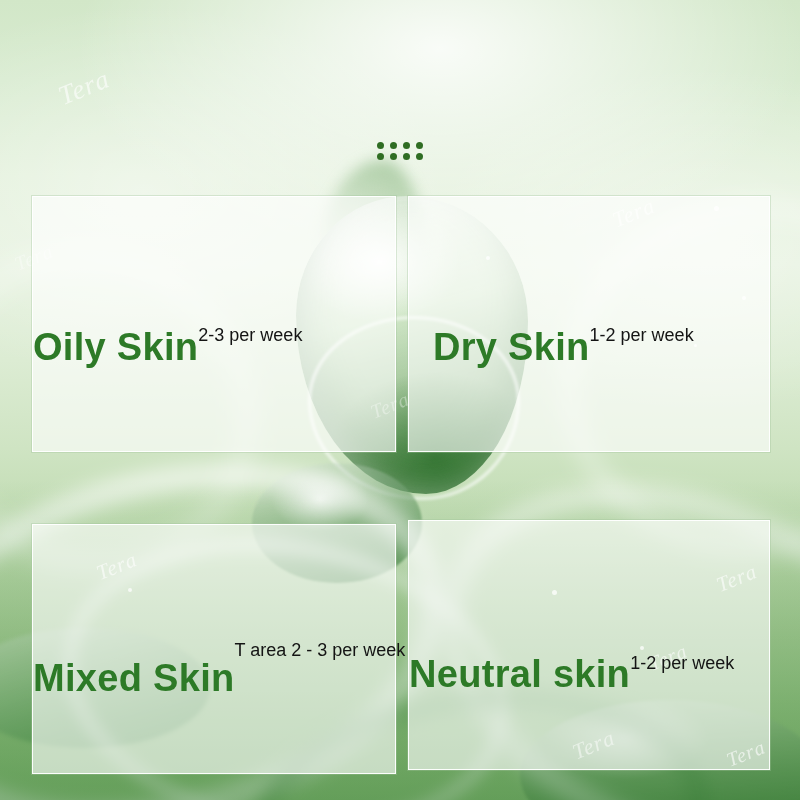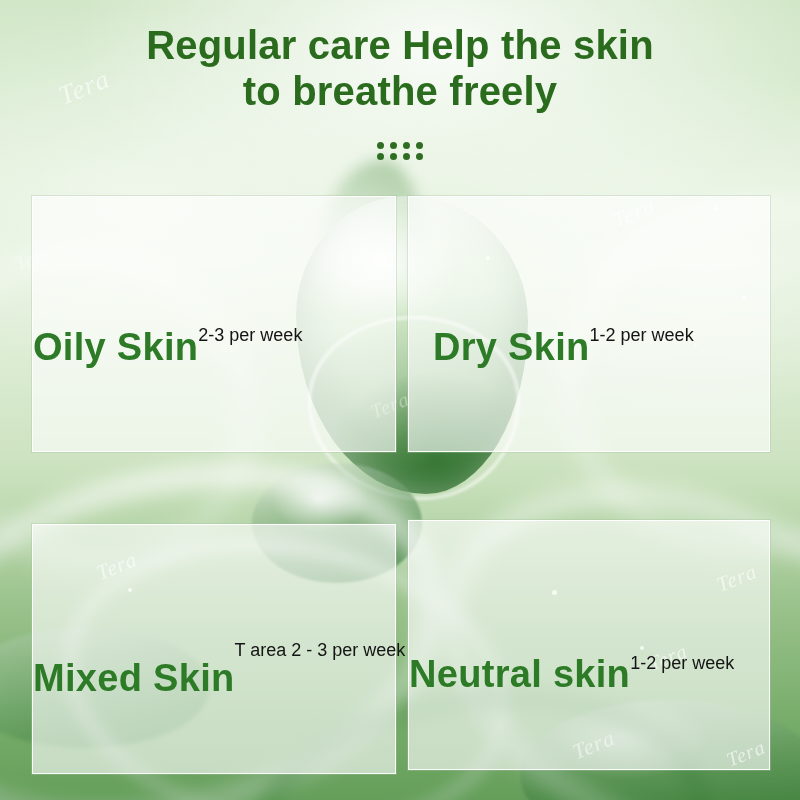--- a/index.html
+++ b/index.html
@@ -221,24 +221,20 @@
   <span class="wm" style="left:58px;  top:72px;  font-size:27px;">Tera</span>
   <span class="wm" style="left:612px; top:200px; font-size:22px;">Tera</span>
   <span class="wm" style="left:96px;  top:554px; font-size:21px;">Tera</span>
   <span class="wm" style="left:716px; top:566px; font-size:21px;">Tera</span>
   <span class="wm" style="left:648px; top:646px; font-size:20px;">Tera</span>
   <span class="wm" style="left:572px; top:732px; font-size:22px; color:rgba(255,255,255,.50);">Tera</span>
   <span class="wm" style="left:726px; top:742px; font-size:20px;">Tera</span>
   <span class="wm" style="left:14px;  top:246px; font-size:20px; color:rgba(255,255,255,.35);">Tera</span>
   <span class="wm" style="left:370px; top:394px; font-size:20px; color:rgba(255,255,255,.35);">Tera</span>
 
-  <div class="heading">
-    <span class="ln">Regular care Help the skin</span>
-    <span class="ln">to breathe freely</span>
-  </div>
 
   <div class="dots">
     <div class="dots-grid">
       <span class="dot"></span>
       <span class="dot"></span>
       <span class="dot"></span>
       <span class="dot"></span>
       <span class="dot"></span>
       <span class="dot"></span>
       <span class="dot"></span>

